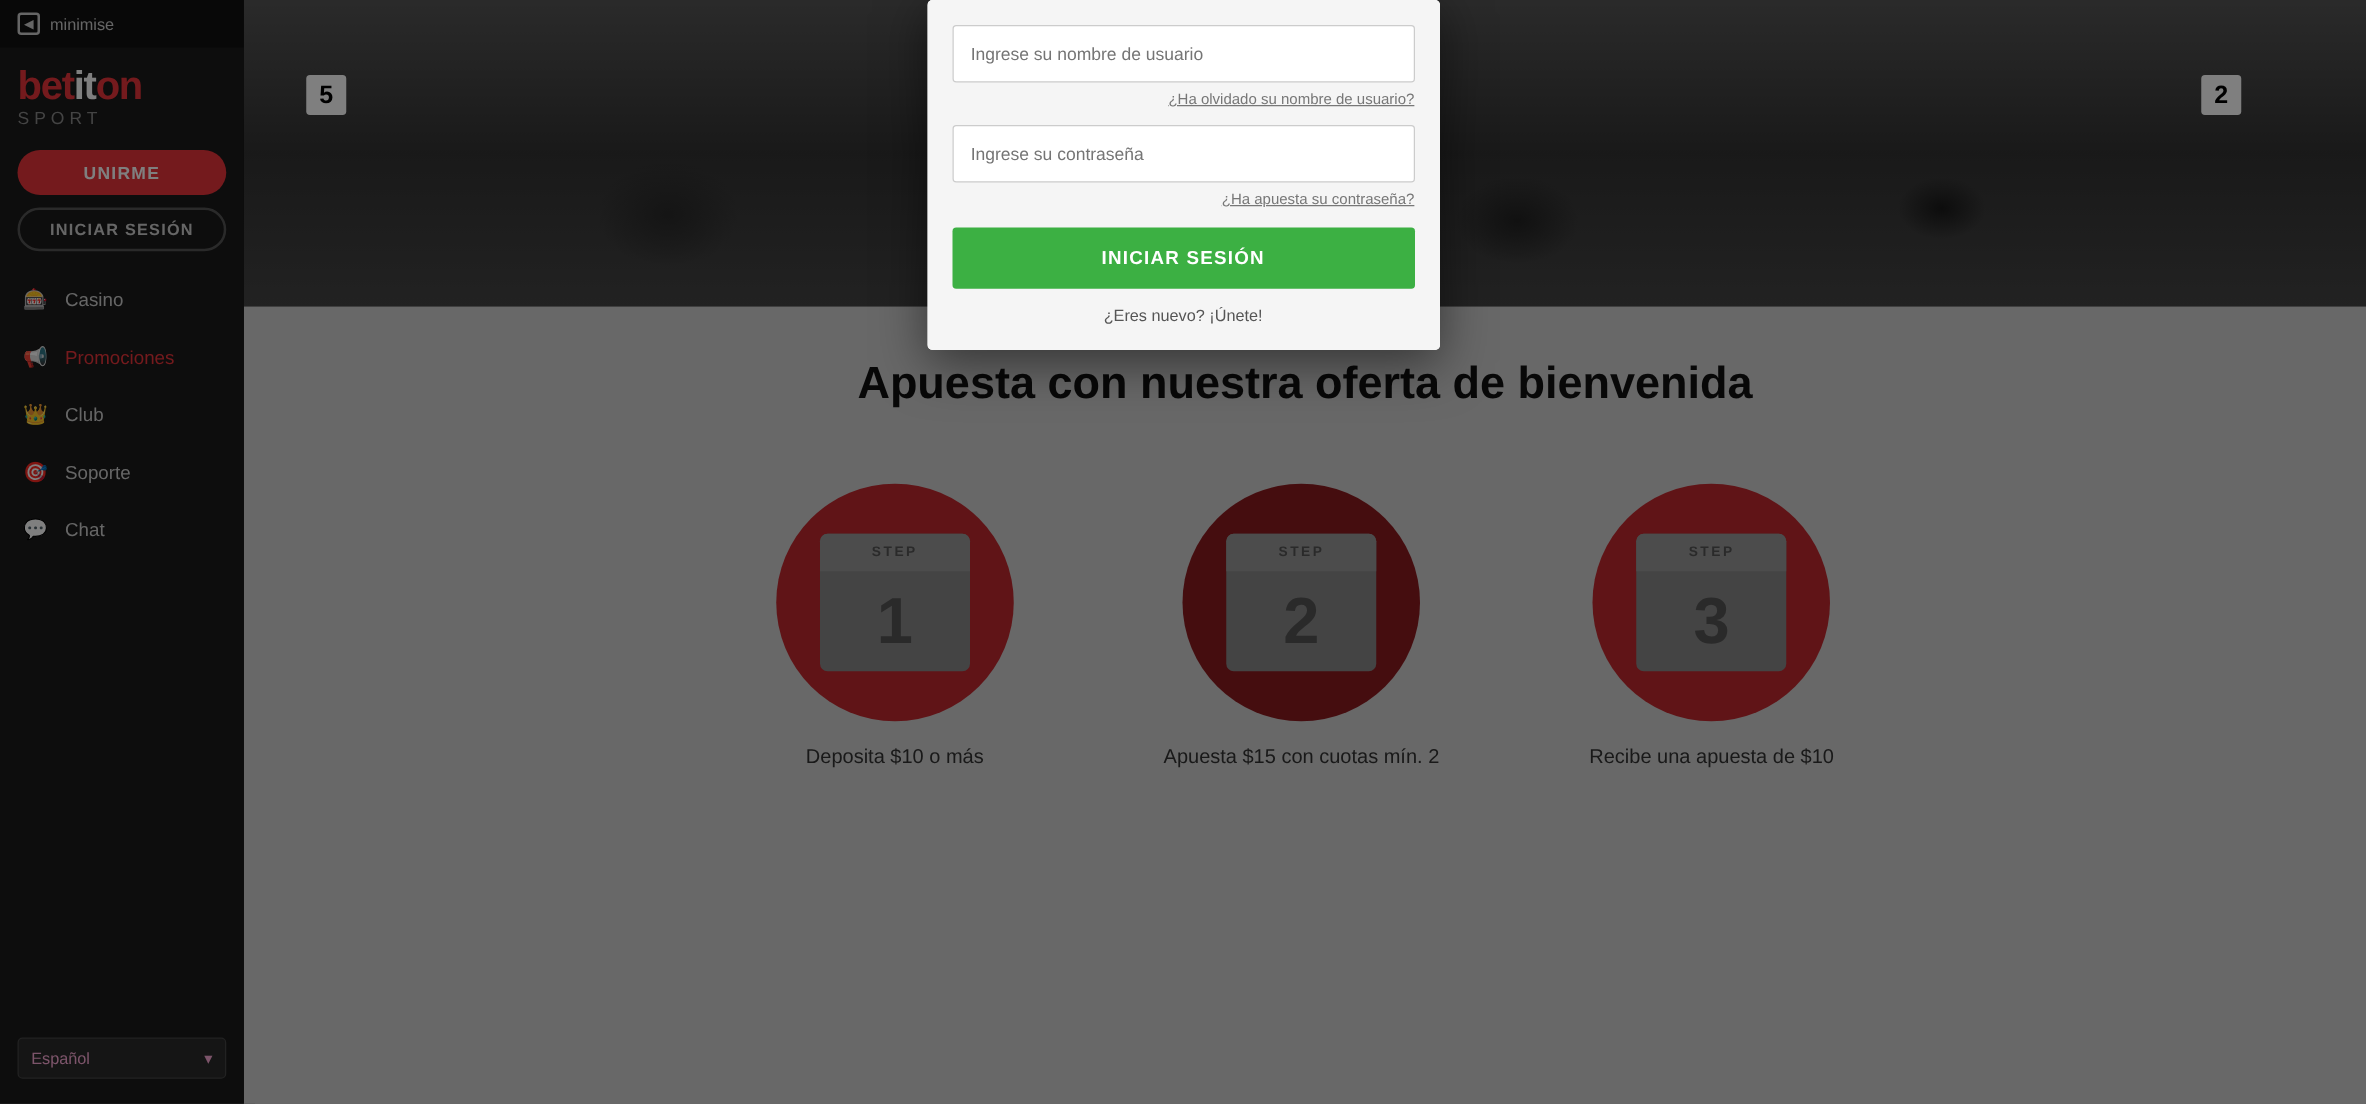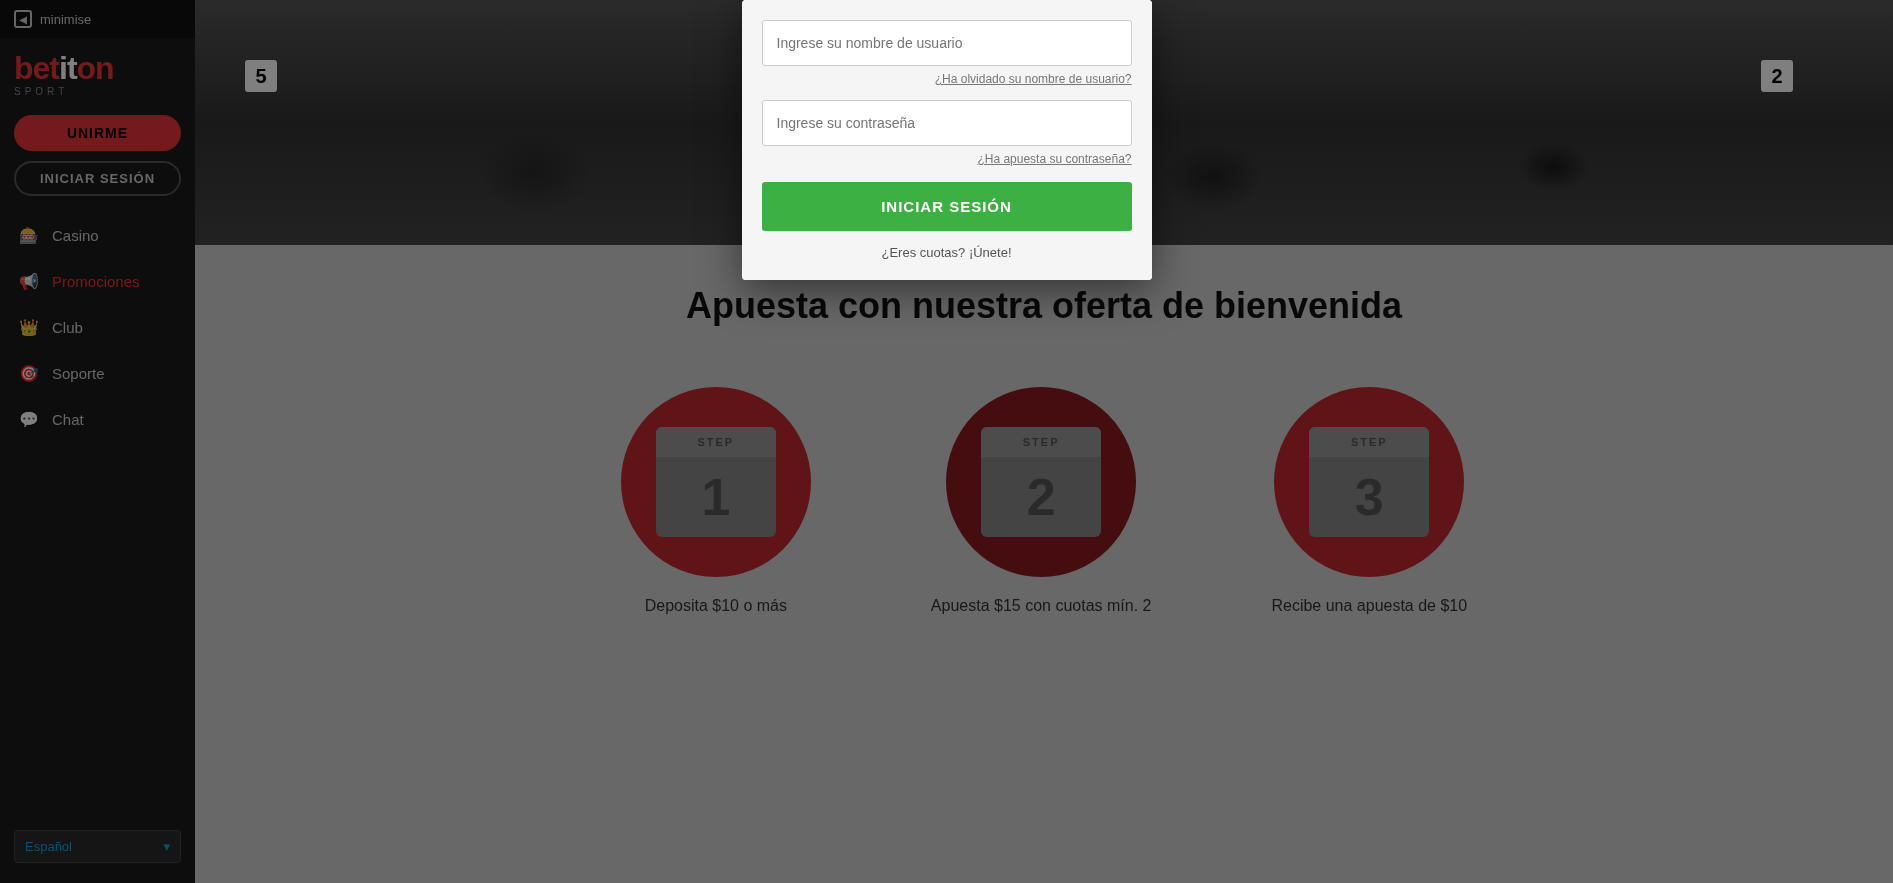--- a/index.html
+++ b/index.html
@@ -47,30 +47,30 @@
       color: #fff;
       letter-spacing: -1px;
       line-height: 1;
     }
 
     .logo-text span {
       color: #e8343a;
     }
 
     .logo-sport {
-      font-size: 10px;
+      font-size: 14px;
       color: #888;
       letter-spacing: 4px;
       margin-top: 2px;
     }
 
     .btn-unirme {
       margin: 10px 14px;
       background: #e8343a;
-      color: #000000;
+      color: #ffffff;
       border: none;
       border-radius: 20px;
       padding: 10px 0;
       font-size: 14px;
       font-weight: 700;
       cursor: pointer;
       width: calc(100% - 28px);
       letter-spacing: 1px;
     }
 
@@ -109,21 +109,21 @@
 
     .nav-icon {
       width: 22px; height: 22px;
       display: flex; align-items: center; justify-content: center;
       font-size: 16px;
     }
 
     .language-select {
       margin: 10px 14px 20px 14px;
       background: #2a2a2a;
-      color: #0ea5e9;
+      color: #f9a8d4;
       border: 1px solid #444;
       border-radius: 4px;
       padding: 8px 10px;
       font-size: 13px;
       cursor: pointer;
       width: calc(100% - 28px);
       display: flex;
       align-items: center;
       justify-content: space-between;
     }
@@ -485,16 +485,16 @@
   <div class="modal">
     <div class="modal-body">
       <input class="modal-input" type="text" placeholder="Ingrese su nombre de usuario" style="">
       <a class="forgot-link">¿Ha olvidado su nombre de usuario?</a>
 
       <input class="modal-input-2" type="password" placeholder="Ingrese su contraseña" style="">
       <a class="forgot-link-2">¿Ha apuesta su contraseña?</a>
 
       <button class="btn-login-modal">INICIAR SESIÓN</button>
 
-      <div class="modal-join-link">¿Eres cuotas? ¡Únete!</div>
+      <div class="modal-join-link">¿Eres nuevo? ¡Únete!</div>
     </div>
   </div>
 </div>
 
 </body></html>

